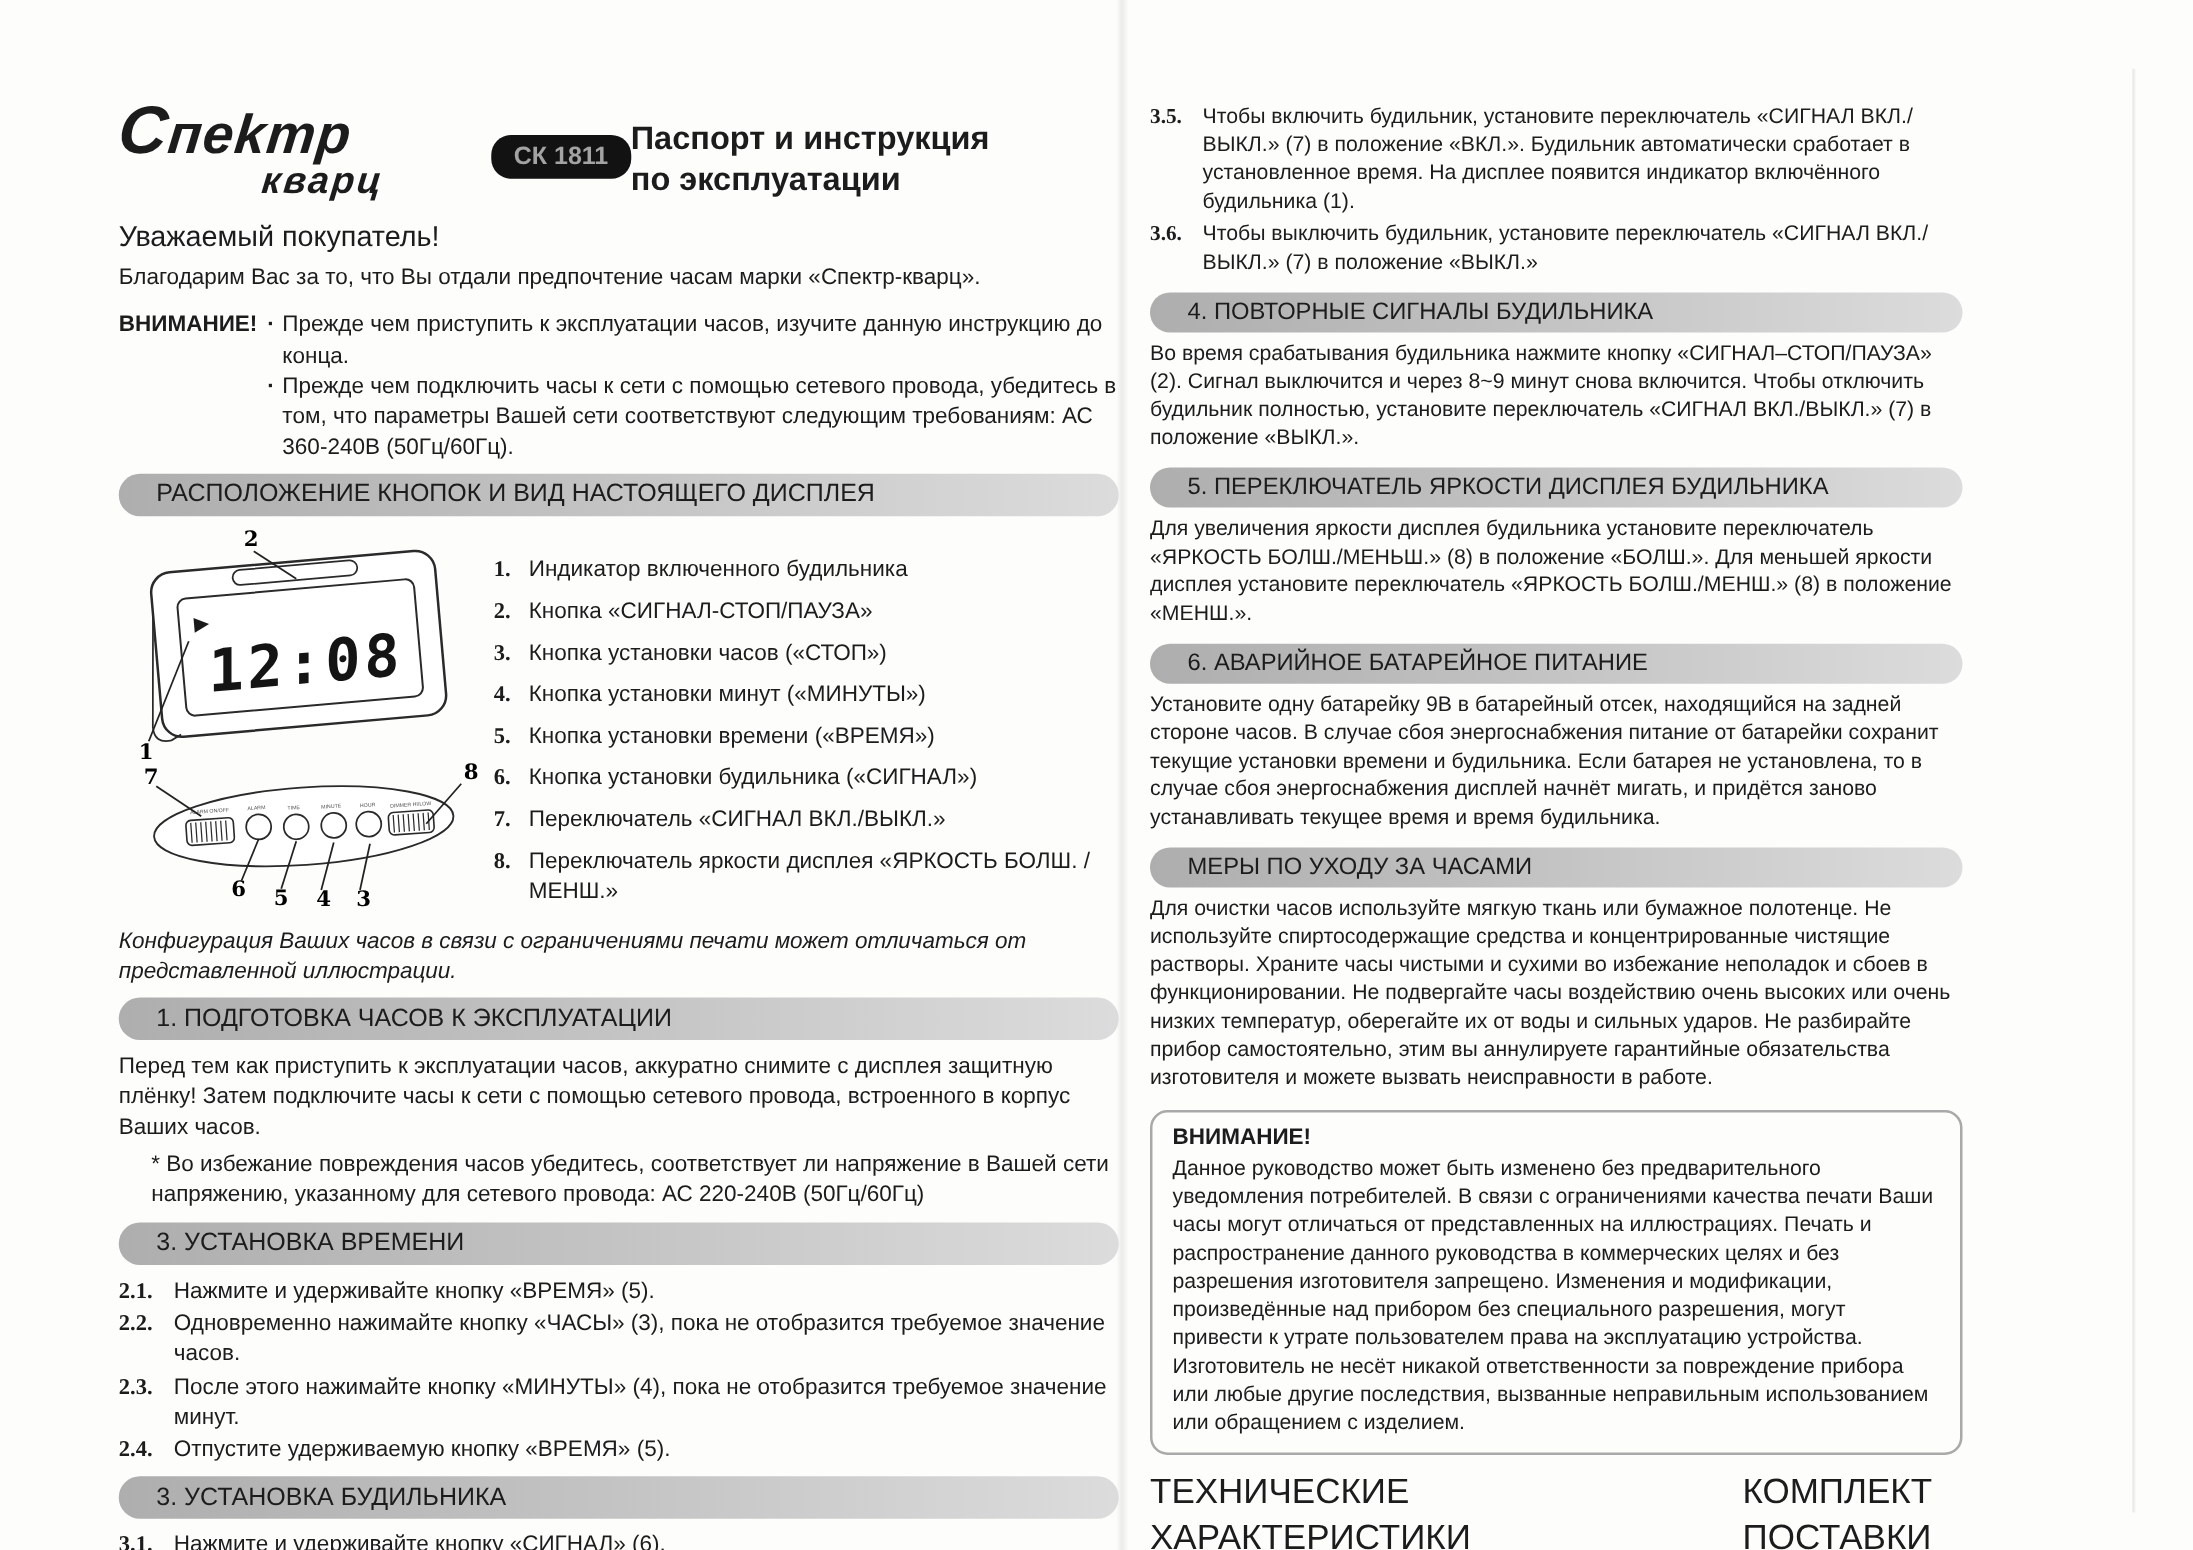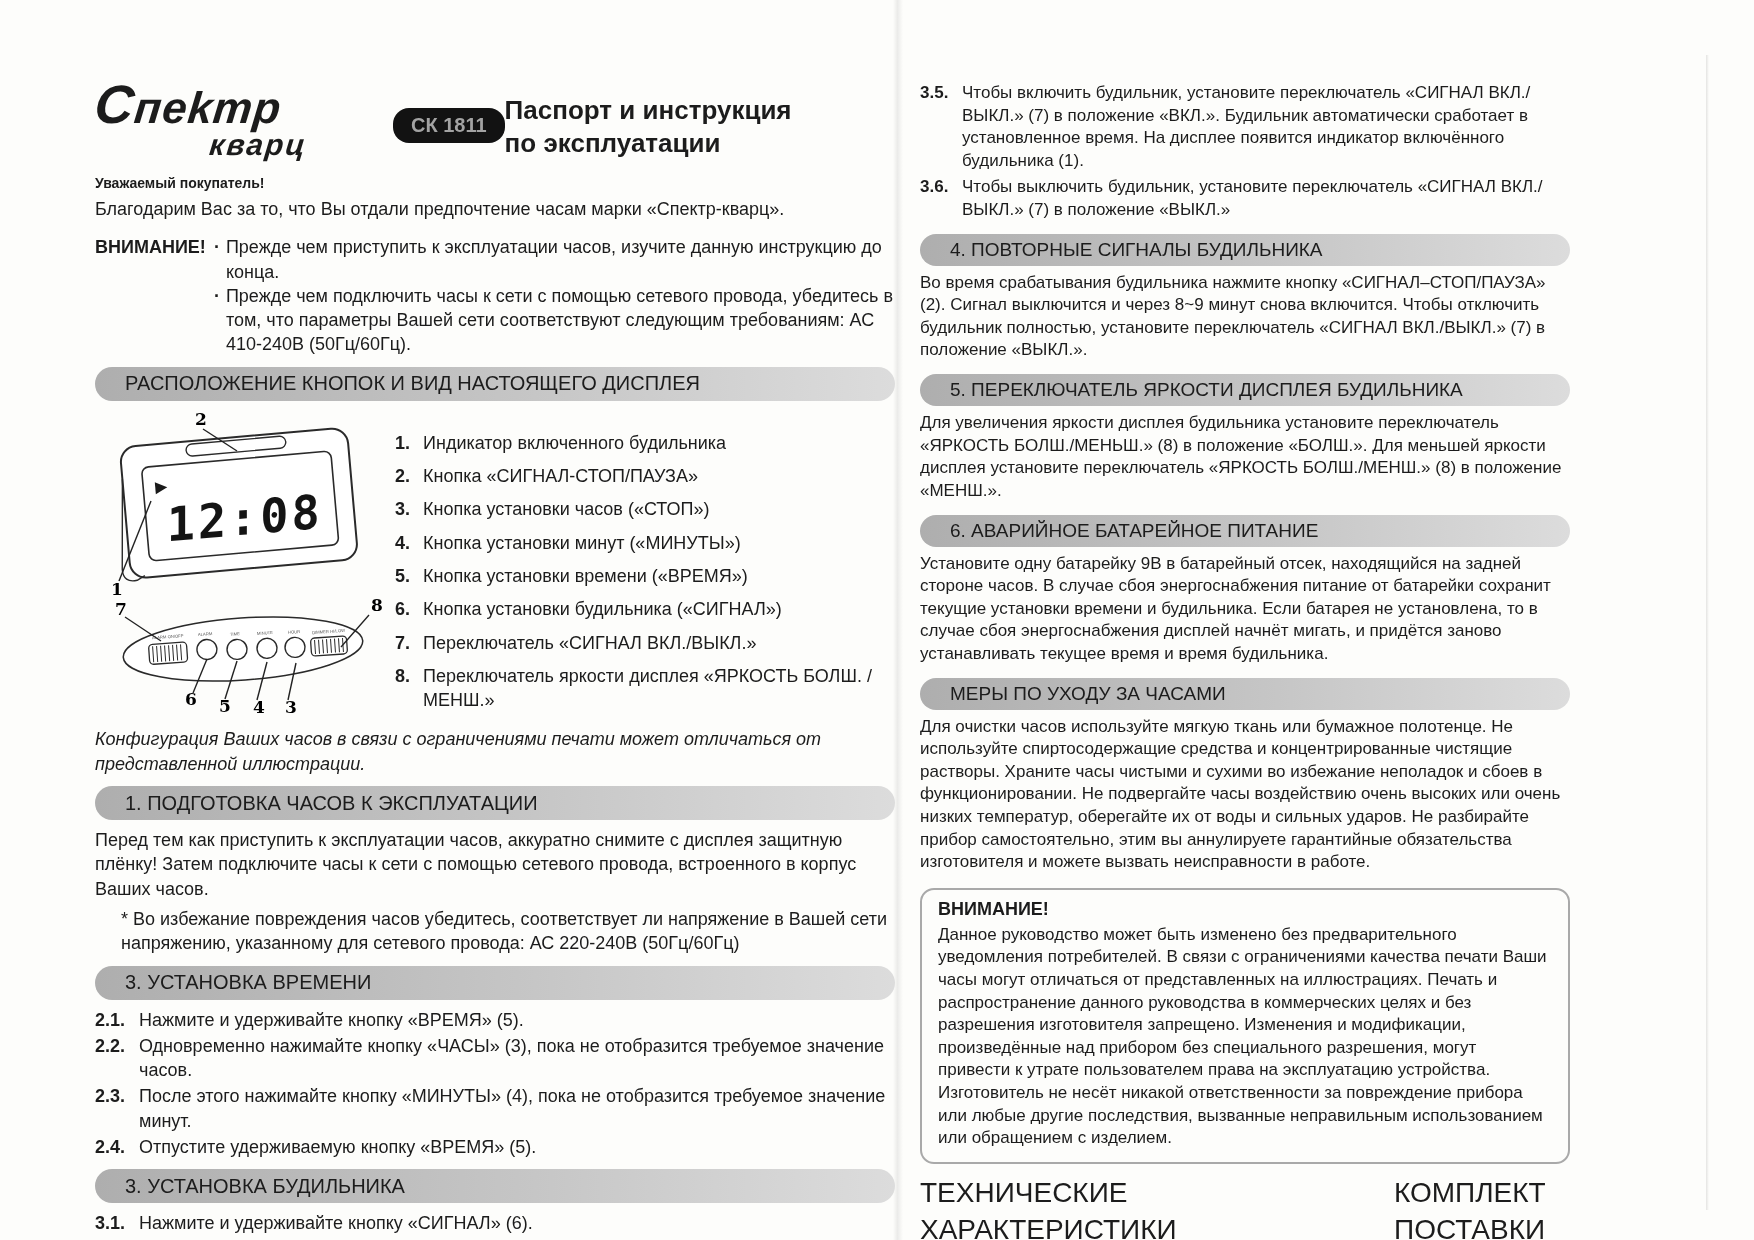--- a/index.html
+++ b/index.html
@@ -25,39 +25,39 @@
   .logo{width:250px;}
   .logo-top{font-size:44px;font-weight:bold;font-style:italic;letter-spacing:1px;line-height:0.9;
     font-family:"Liberation Sans",sans-serif;transform:skewX(-6deg);}
   .logo-top::first-letter{font-size:54px;}
   .logo-bottom{font-size:30px;font-weight:bold;font-style:italic;letter-spacing:2px;
     text-align:right;padding-right:38px;line-height:1.05;transform:skewX(-6deg);}
   .badge{background:#121212;color:#a3a3a3;font-weight:bold;font-size:20px;
     border-radius:16px;padding:4px 18px;margin:28px 0 0 48px;white-space:nowrap;}
   .doc-title{flex:1;text-align:left;font-weight:bold;font-size:26px;line-height:1.25;margin-top:14px;}
 
-  .greet-h{font-weight:bold;font-size:14px;margin:8px 0 4px 0;}
+  .greet-h{font-weight:normal;font-size:23px;margin:8px 0 4px 0;}
   .greet-t{margin:0 0 14px 0;}
 
   .attn-row{display:flex;margin-bottom:10px;}
   .attn-label{font-weight:bold;white-space:nowrap;margin-right:8px;}
   .attn-bullets{flex:1;}
   .attn-bullet{position:relative;padding-left:12px;}
   .attn-bullet::before{content:"·";position:absolute;left:0;top:0;font-weight:bold;}
 
   .bar{background:linear-gradient(90deg,#aeaeae 0%,#c6c6c6 55%,#dcdcdc 100%);
     border-radius:17px;height:34px;display:flex;align-items:center;
     font-weight:normal;font-size:20px;padding-left:30px;margin:10px 0 8px 0;text-align:right;}
   .col-right .bar{font-size:19px;height:32px;margin:12px 0 6px 0;}
 
   .diagram-wrap{display:flex;margin-top:4px;}
   .diagram-art{width:300px;flex:none;}
   .legend{flex:1;padding-top:22px;}
   .legend-item{display:flex;margin-bottom:9px;}
-  .li-num{font-weight:bold;width:28px;flex:none;}
+  .li-num{font-weight:bold;width:28px;flex:none;font-family:Liberation Serif, serif;}
   .note-italic{font-style:italic;margin:6px 0 10px 0;}
 
   .num-item{display:flex;margin-bottom:2px;}
   .num-item .li-num{width:44px;}
   .col-right .num-item{margin-bottom:4px;}
   .col-right .num-item .li-num{width:42px;}
 
   .para{margin:0 0 6px 0;}
   .sub-note{padding-left:26px;margin:2px 0 8px 0;}
 
@@ -98,21 +98,21 @@
 
   <div class="greet-h">Уважаемый покупатель!</div>
   <div class="greet-t">Благодарим Вас за то, что Вы отдали предпочтение часам марки «Спектр-кварц».</div>
 
   <div class="attn-row">
     <div class="attn-label">ВНИМАНИЕ!</div>
     <div class="attn-bullets">
 
         <div class="attn-bullet">Прежде чем приступить к эксплуатации часов, изучите данную инструкцию до конца.</div>
 
-        <div class="attn-bullet">Прежде чем подключить часы к сети с помощью сетевого провода, убедитесь в том, что параметры Вашей сети соответствуют следующим требованиям: АС 410-240В (50Гц/60Гц).</div>
+        <div class="attn-bullet">Прежде чем подключить часы к сети с помощью сетевого провода, убедитесь в том, что параметры Вашей сети соответствуют следующим требованиям: АС 360-240В (50Гц/60Гц).</div>
       </div>
   </div>
 
   <div class="bar">РАСПОЛОЖЕНИЕ КНОПОК И ВИД НАСТОЯЩЕГО ДИСПЛЕЯ</div>
 
   <div class="diagram-wrap">
     <div class="diagram-art">
       <svg width="300" height="305" viewBox="0 0 300 305">
 
         <g transform="rotate(-5 145 95)">

